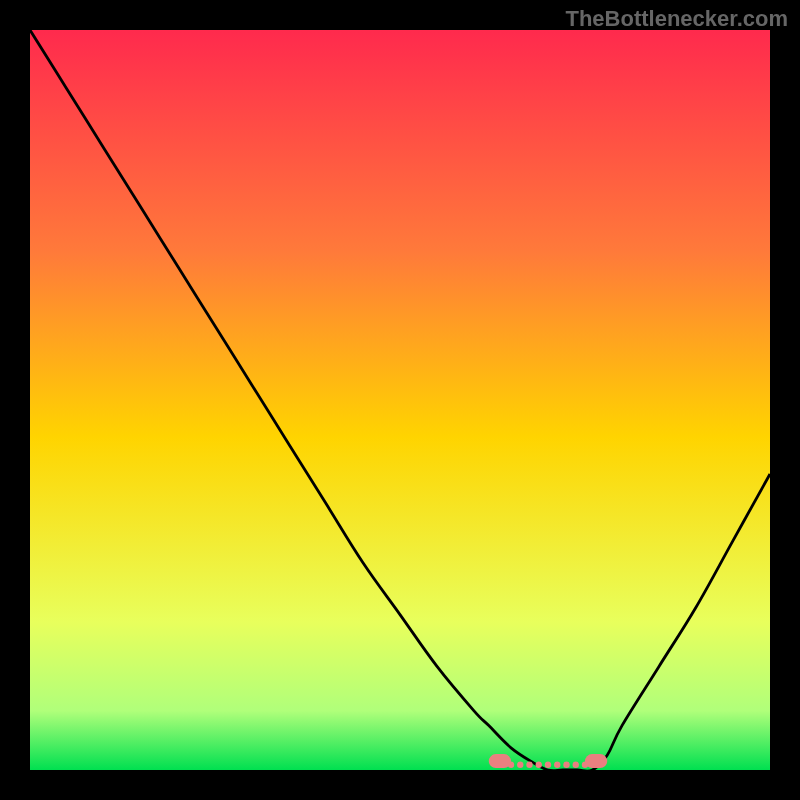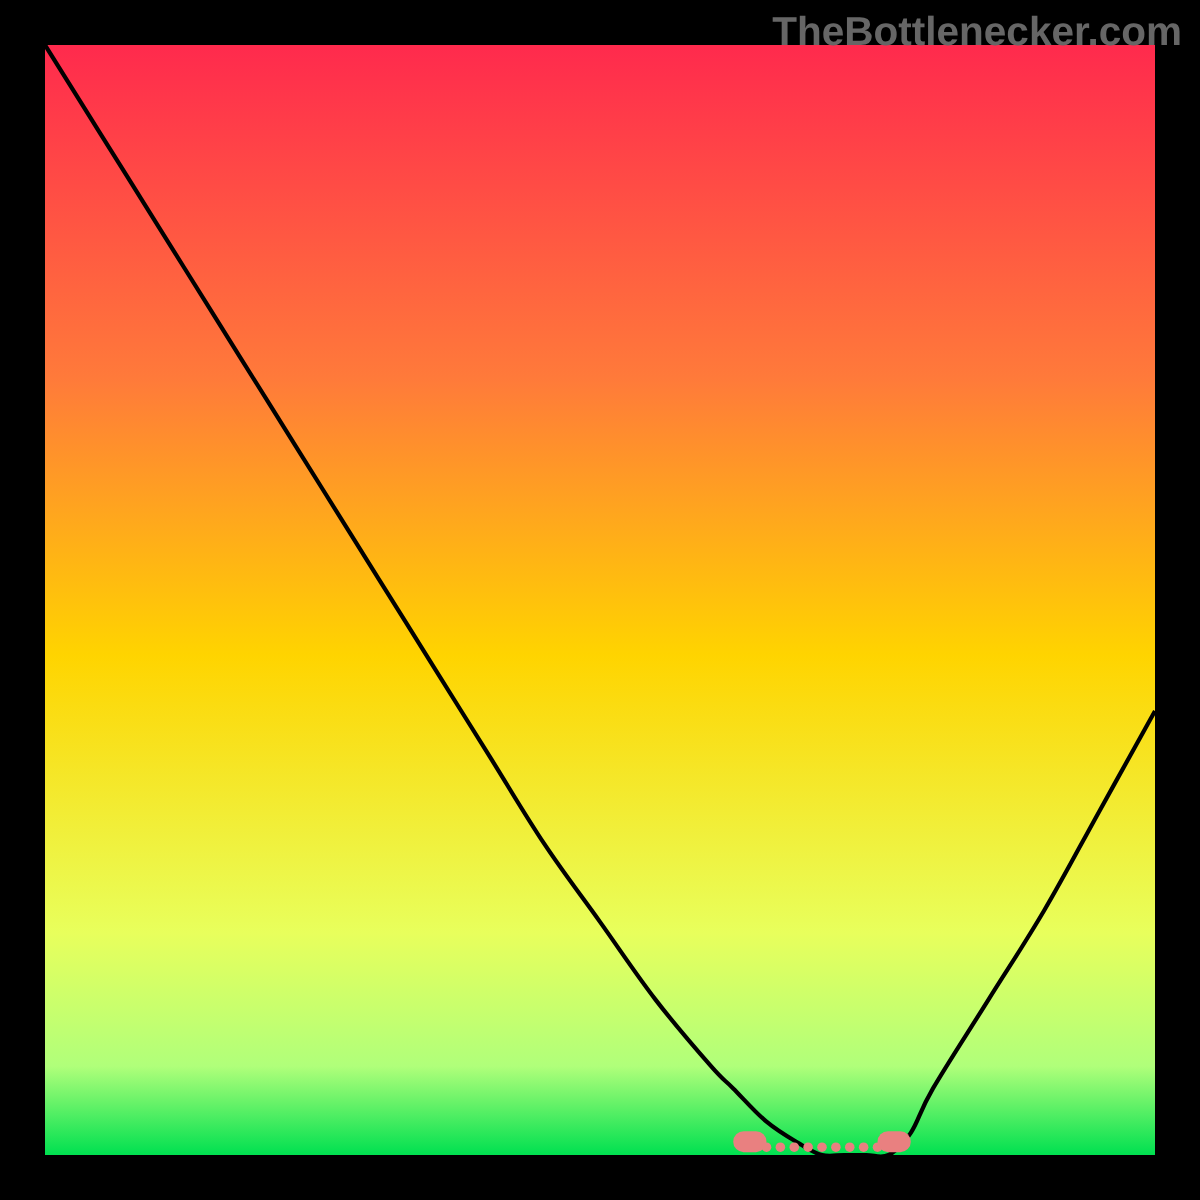--- a/index.html
+++ b/index.html
@@ -10,21 +10,21 @@
     background: #000;
     font-family: Arial, Helvetica, sans-serif;
     overflow: hidden;
     position: relative;
   }
   .watermark {
     position: absolute;
     top: 6px;
     right: 12px;
     color: #666;
-    font-size: 27px;
+    font-size: 22px;
     font-weight: 600;
     z-index: 10;
   }
   .plot-container {
     position: absolute;
     top: 30px;
     left: 30px;
     width: 740px;
     height: 740px;
   }

